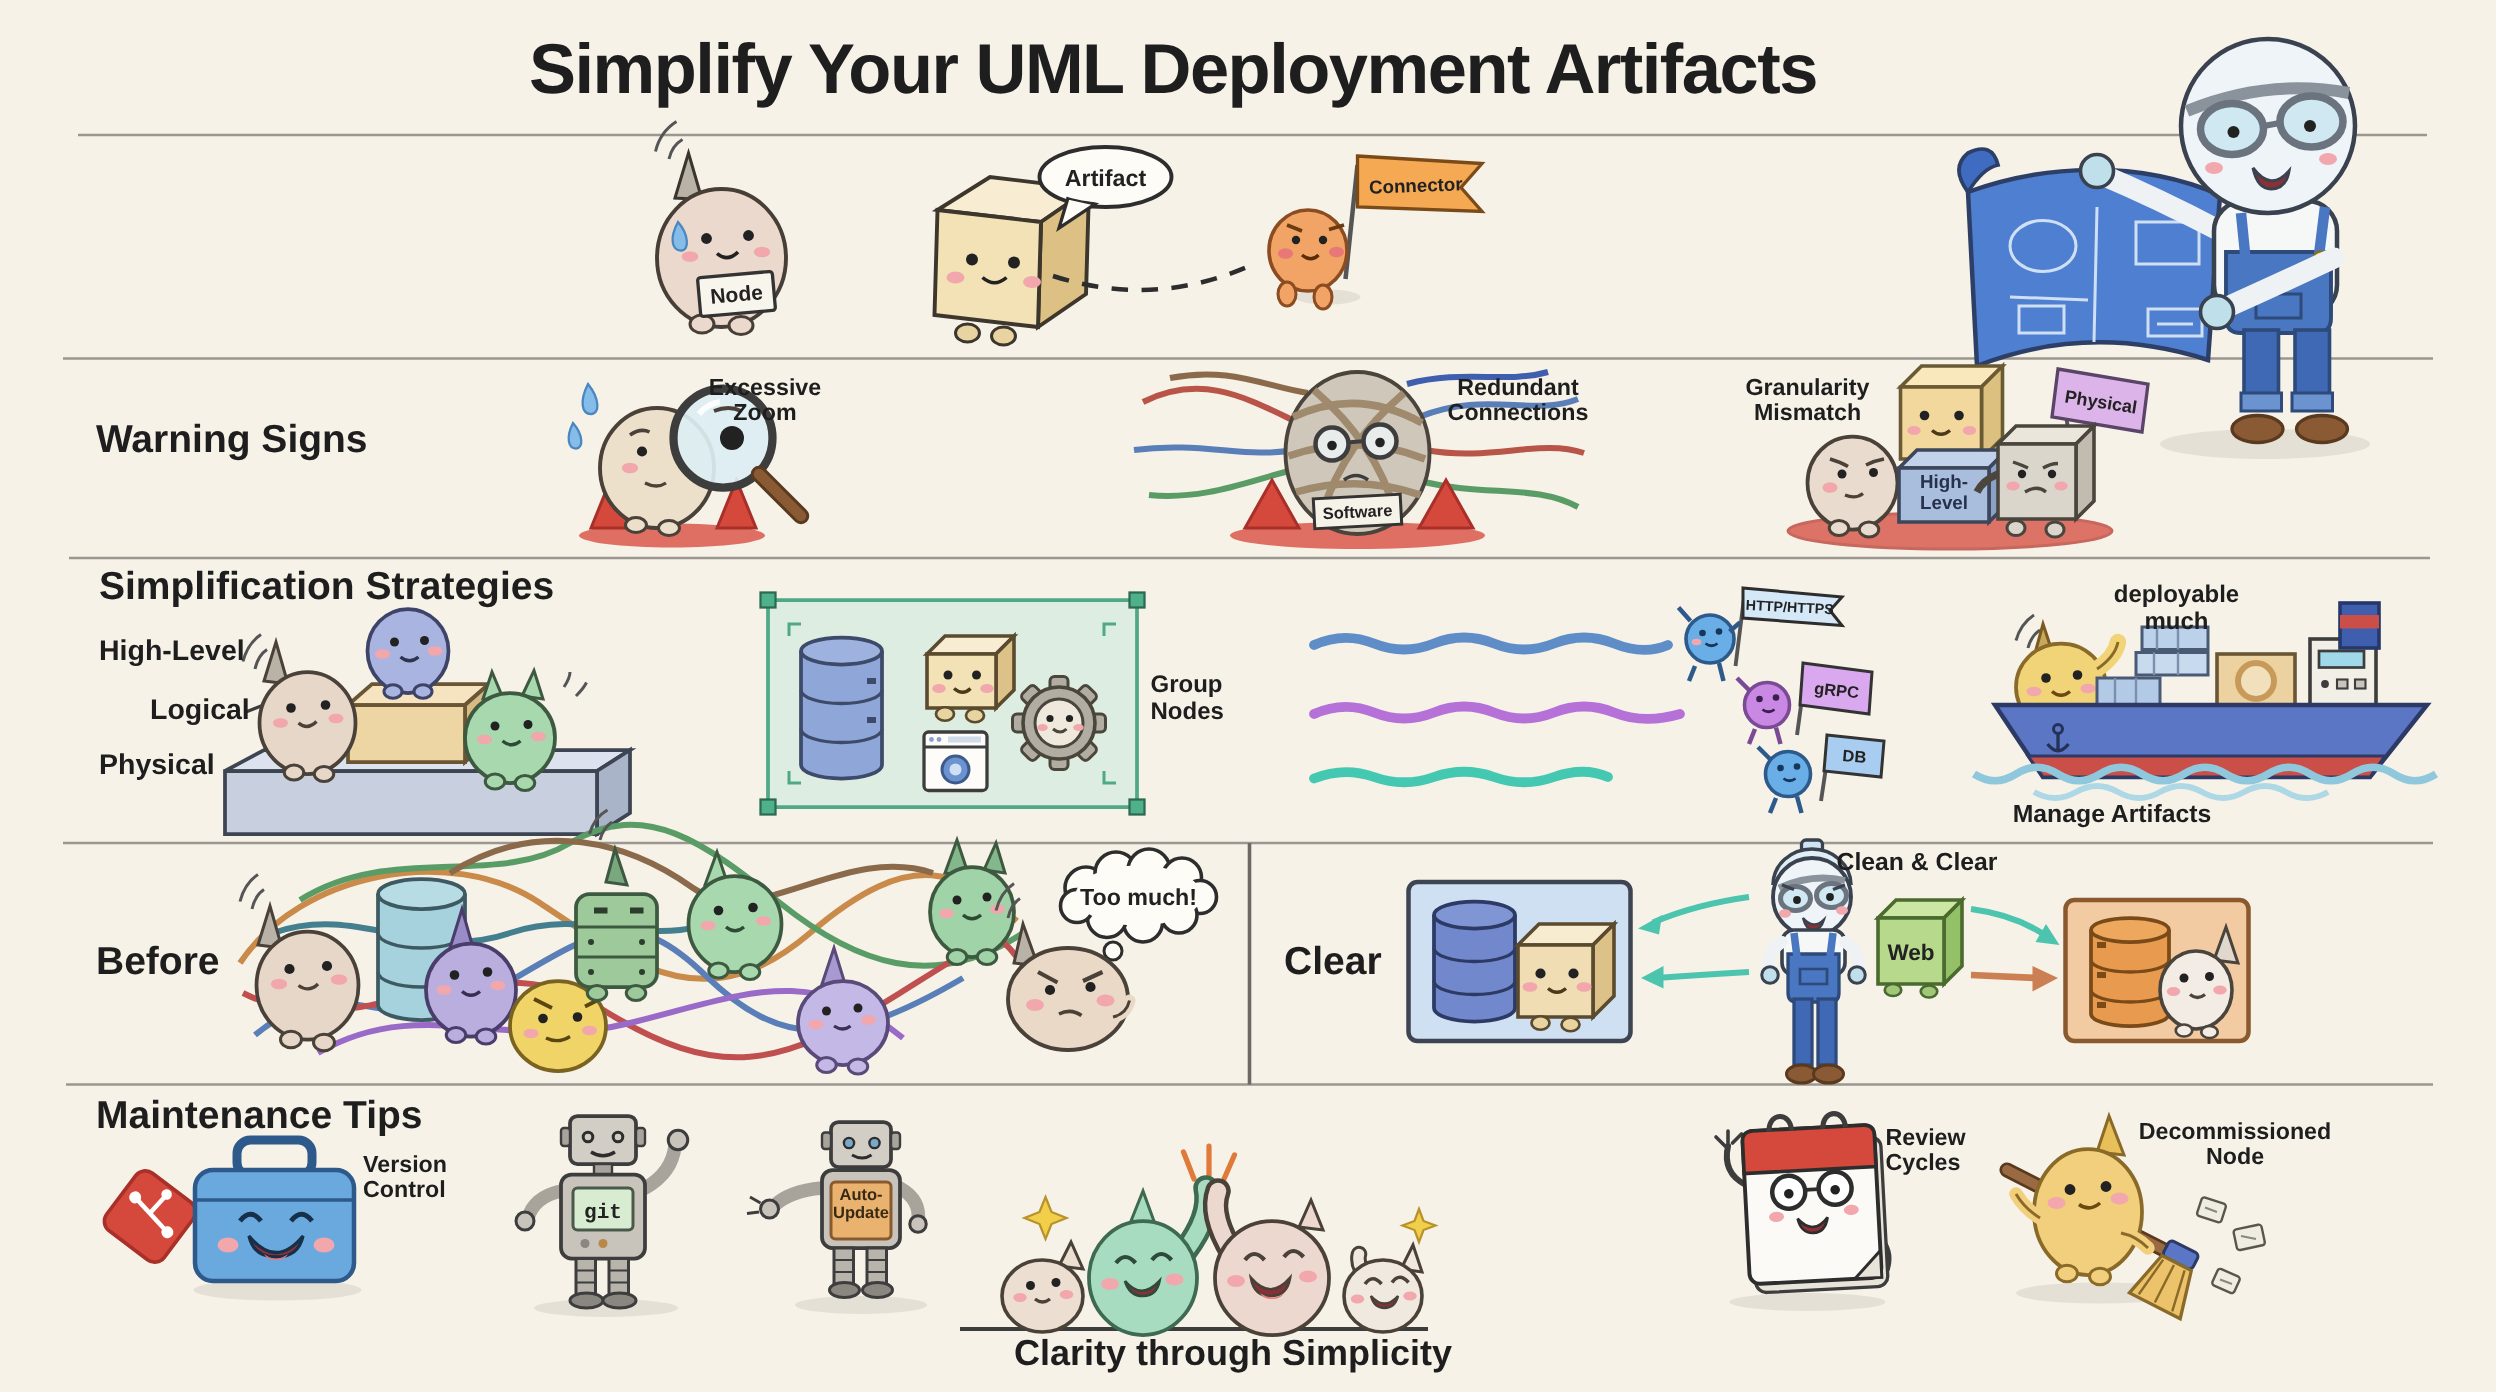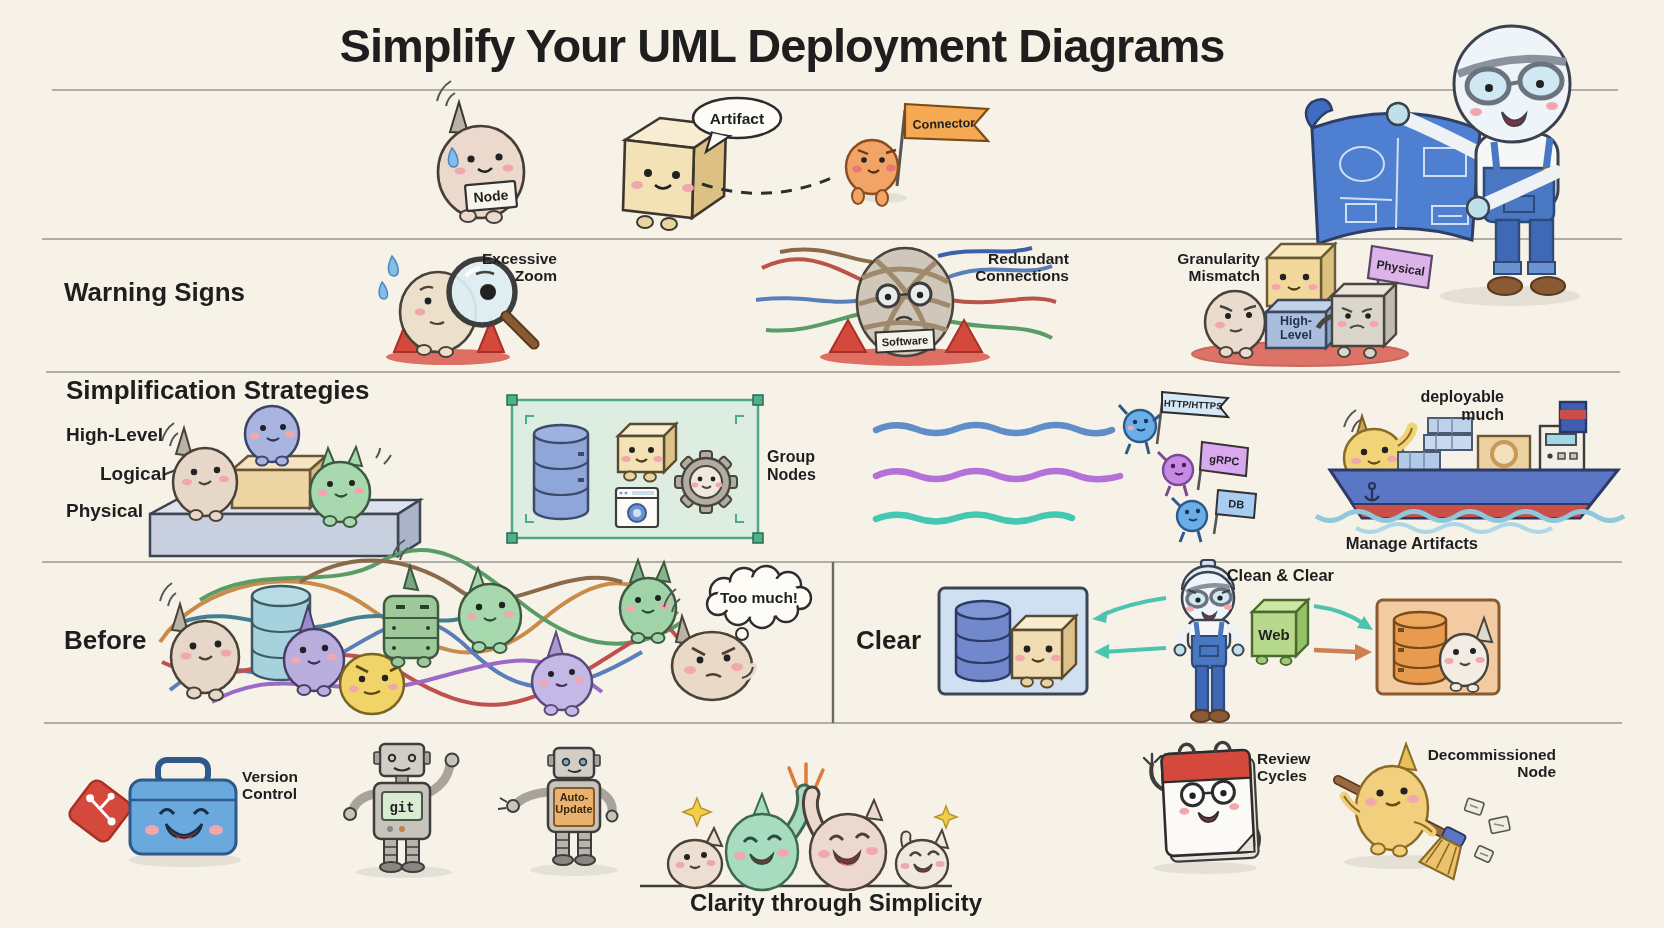--- a/index.html
+++ b/index.html
@@ -3,21 +3,21 @@
 <meta charset="utf-8">
 <style>
   html,body{margin:0;padding:0;}
   body{font-family:"Liberation Sans","DejaVu Sans",sans-serif;}
   #stage{position:relative;width:1664px;height:928px;background:#f6f2e8;overflow:hidden;}
   #art{position:absolute;left:0;top:0;z-index:1;}
   .lbl{position:absolute;z-index:2;color:#1e1e1e;font-weight:bold;line-height:1.12;}
   .title{left:0;width:1564px;top:20px;font-size:47px;font-weight:800;text-align:center;letter-spacing:-1px;}
   .h-section{font-size:26px;}
   .sub{font-size:15.5px;}
-  .ctr{text-align:right;}
+  .ctr{text-align:center;}
   .tag-hl{font-size:12.5px;color:#26324c;text-align:center;}
   .tag-au{font-size:11px;color:#3a2a14;text-align:center;line-height:1.05;}
   .lvl{font-size:19px;}
   svg text{font-family:"Liberation Sans","DejaVu Sans",sans-serif;font-weight:bold;fill:#222;}
 </style>
 </head>
 <body>
 
 <div id="stage">
 
@@ -729,40 +729,41 @@
     <g fill="#efece2" stroke="#5a564c" stroke-width="1.6">
       <rect x="1466" y="800" width="17" height="13" rx="2" transform="rotate(18 1474 806)"></rect>
       <rect x="1490" y="818" width="19" height="14" rx="2" transform="rotate(-12 1499 825)"></rect>
       <rect x="1476" y="848" width="16" height="12" rx="2" transform="rotate(24 1484 854)"></rect>
     </g>
     <path d="M1470,805 l8,3 M1494,824 l10,2 M1480,853 l8,3" stroke="#8a867c" stroke-width="1.4"></path>
   </g>
 
 </svg>
 
-<div class="lbl title">Simplify Your UML Deployment Diagrams</div>
+<div class="lbl title">Simplify Your UML Deployment Artifacts</div>
 
 
 <div class="lbl h-section" style="left:64px;top:278px;">Warning Signs</div>
 <div class="lbl sub ctr" style="left:463px;top:250px;width:94px;">Excessive Zoom</div>
 <div class="lbl sub ctr" style="left:955px;top:250px;width:114px;">Redundant Connections</div>
 <div class="lbl sub ctr" style="left:1150px;top:250px;width:110px;">Granularity Mismatch</div>
 <div class="lbl tag-hl" style="left:1266px;top:314px;width:60px;">High-Level</div>
 
 <div class="lbl h-section" style="left:66px;top:376px;">Simplification Strategies</div>
 <div class="lbl lvl" style="left:66px;top:424px;">High-Level</div>
 <div class="lbl lvl" style="left:100px;top:463px;">Logical</div>
 <div class="lbl lvl" style="left:66px;top:500px;">Physical</div>
 <div class="lbl" style="left:767px;top:448px;width:72px;font-size:16px;">Group Nodes</div>
 <div class="lbl ctr" style="left:1398px;top:388px;width:106px;font-size:16px;">deployable much</div>
 <div class="lbl ctr" style="left:1338px;top:534px;width:140px;font-size:16.5px;white-space:nowrap;">Manage Artifacts</div>
 
 <div class="lbl h-section" style="left:64px;top:626px;">Before</div>
 <div class="lbl h-section" style="left:856px;top:626px;">Clear</div>
 <div class="lbl ctr" style="left:1222px;top:566px;width:112px;font-size:16.5px;white-space:nowrap;">Clean &amp; Clear</div>
 
+<div class="lbl h-section" style="left:64px;top:729px;">Maintenance Tips</div>
 <div class="lbl sub" style="left:242px;top:768px;width:78px;">Version Control</div>
 <div class="lbl tag-au" style="left:552px;top:792px;width:44px;">Auto-Update</div>
 <div class="lbl sub" style="left:1257px;top:750px;width:68px;">Review Cycles</div>
 <div class="lbl sub ctr" style="left:1424px;top:746px;width:132px;">Decommissioned Node</div>
 <div class="lbl ctr" style="left:662px;top:890px;width:320px;font-size:24px;">Clarity through Simplicity</div>
 
 </div>
 
 </body></html>

